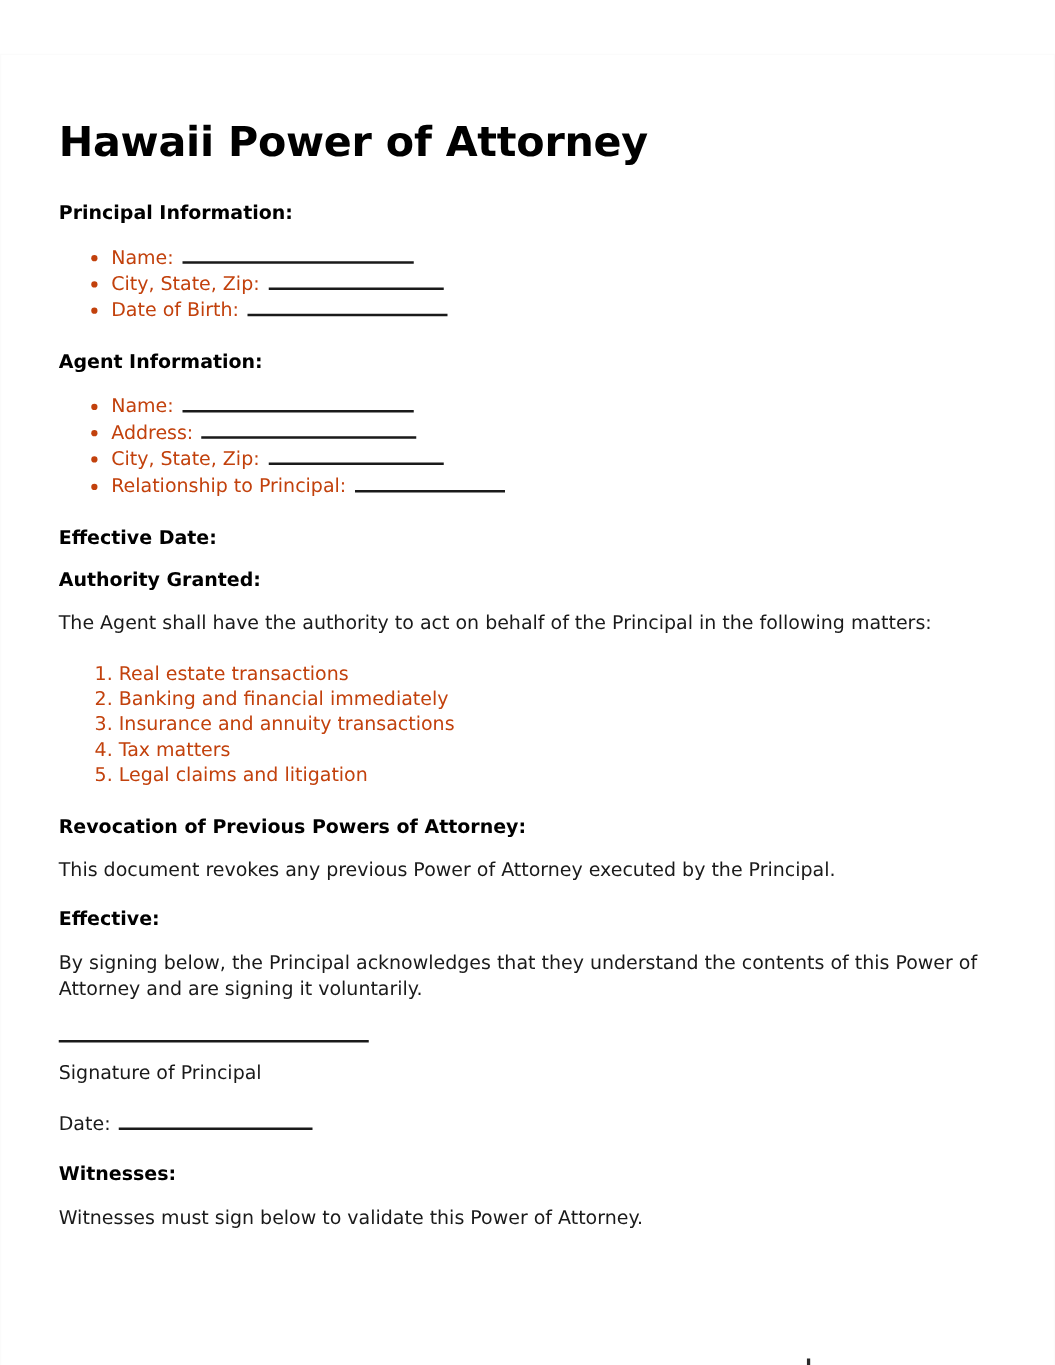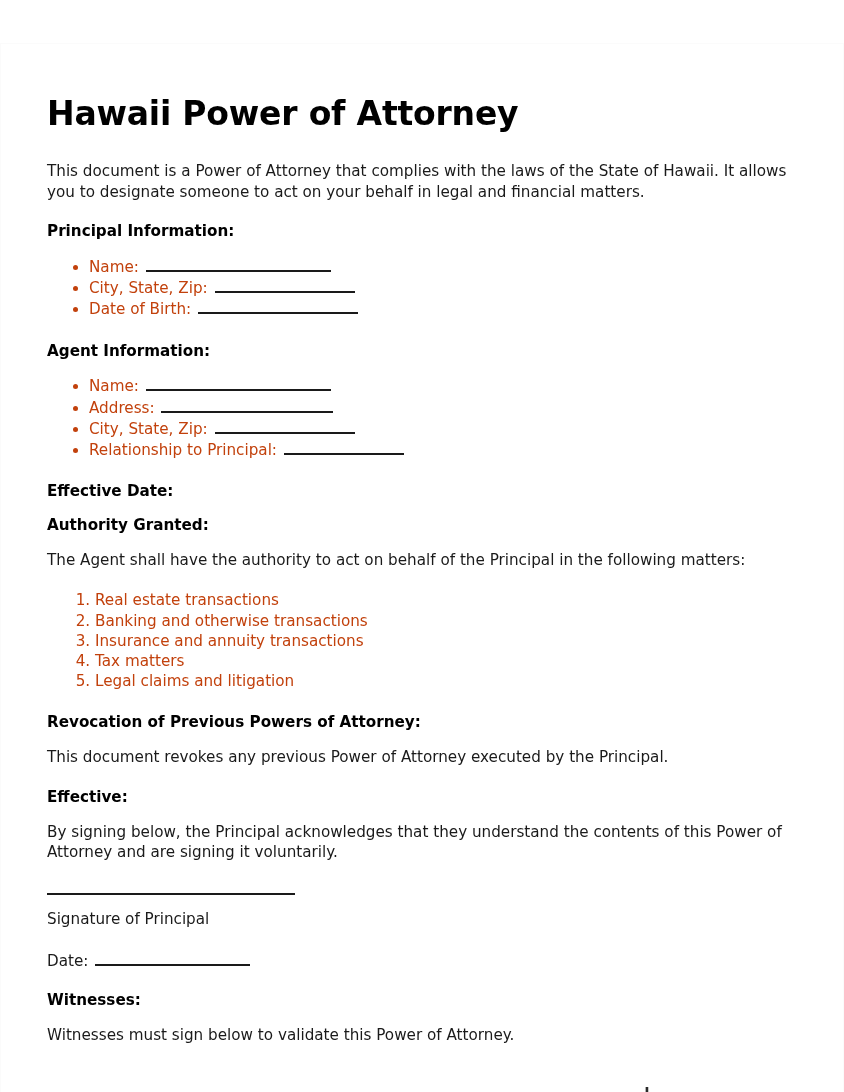--- a/index.html
+++ b/index.html
@@ -100,21 +100,20 @@
   }
 </style>
 </head>
 <body>
 
 <div class="page">
   <div class="content">
 
     <h1 class="doc-title">Hawaii Power of Attorney</h1>
 
-    <p class="para">This document is a Power of Attorney that complies with the laws of the State of Hawaii. It allows you to designate someone to act on your behalf in legal and financial matters.</p>
 
     <h2 class="section">Principal Information:</h2>
     <ul class="bullets">
       <li>
         <span>Name:</span>
         <span class="fill" style="width:185px"></span>
       </li>
       <li>
         <span>City, State, Zip:</span>
         <span class="fill" style="width:140px"></span>
@@ -144,21 +143,21 @@
         <span class="fill" style="width:120px"></span>
       </li>
     </ul>
 
     <h2 class="section">Effective Date:</h2>
 
     <h2 class="section">Authority Granted:</h2>
     <p class="para">The Agent shall have the authority to act on behalf of the Principal in the following matters:</p>
     <ol class="numbered">
       <li>Real estate transactions</li>
-      <li>Banking and otherwise transactions</li>
+      <li>Banking and financial immediately</li>
       <li>Insurance and annuity transactions</li>
       <li>Tax matters</li>
       <li>Legal claims and litigation</li>
     </ol>
 
     <h2 class="section">Revocation of Previous Powers of Attorney:</h2>
     <p class="para">This document revokes any previous Power of Attorney executed by the Principal.</p>
 
     <h2 class="section">Effective:</h2>
     <p class="para tight">By signing below, the Principal acknowledges that they understand the contents of this Power of Attorney and are signing it voluntarily.</p>

